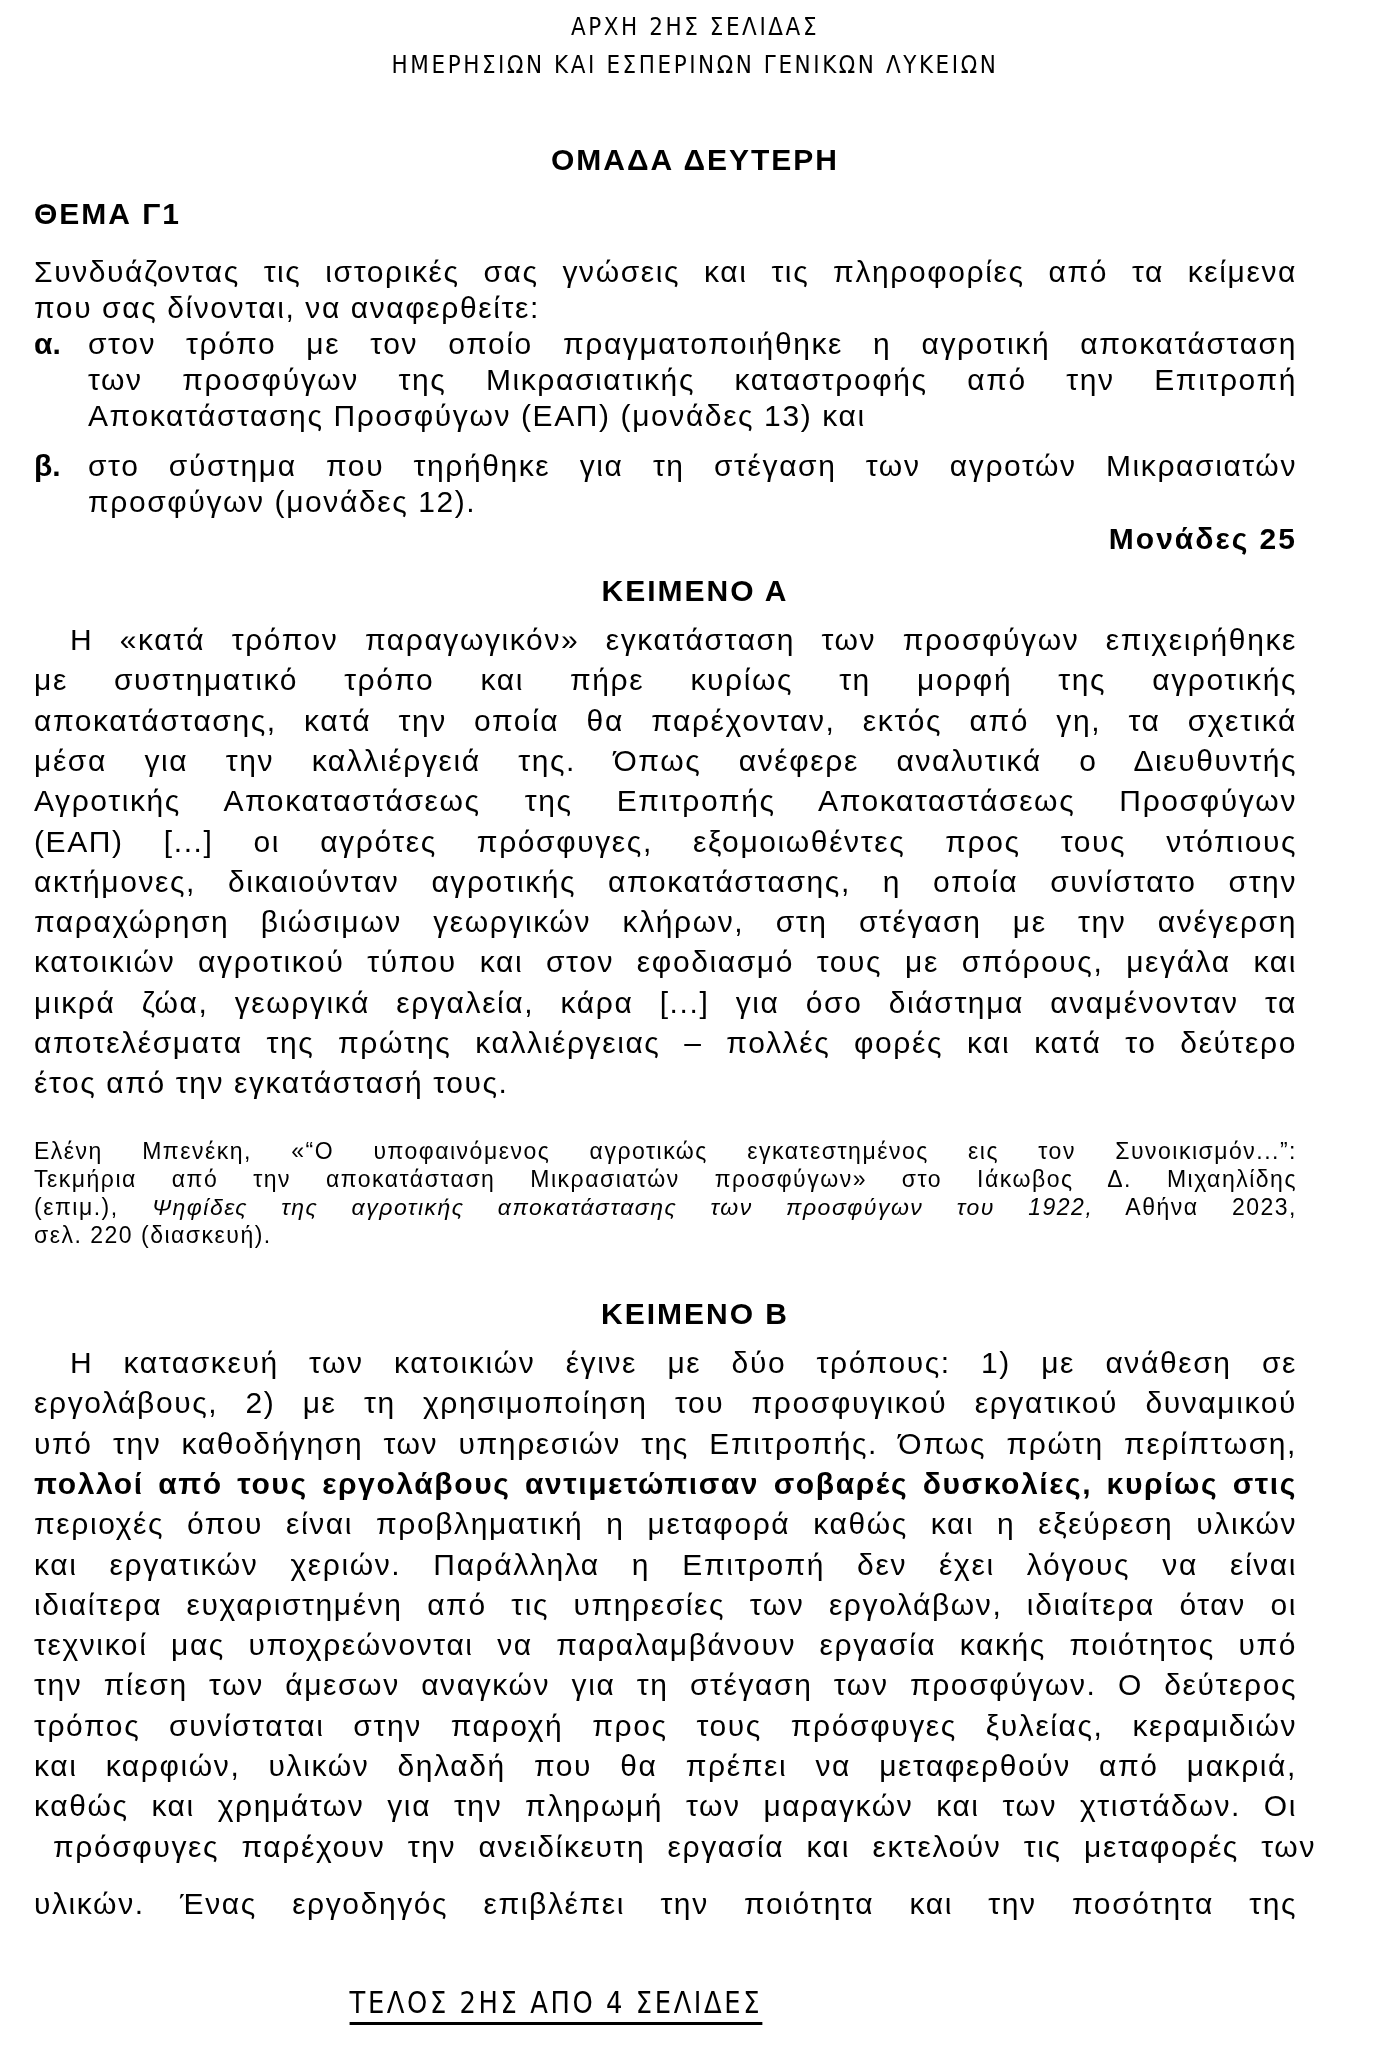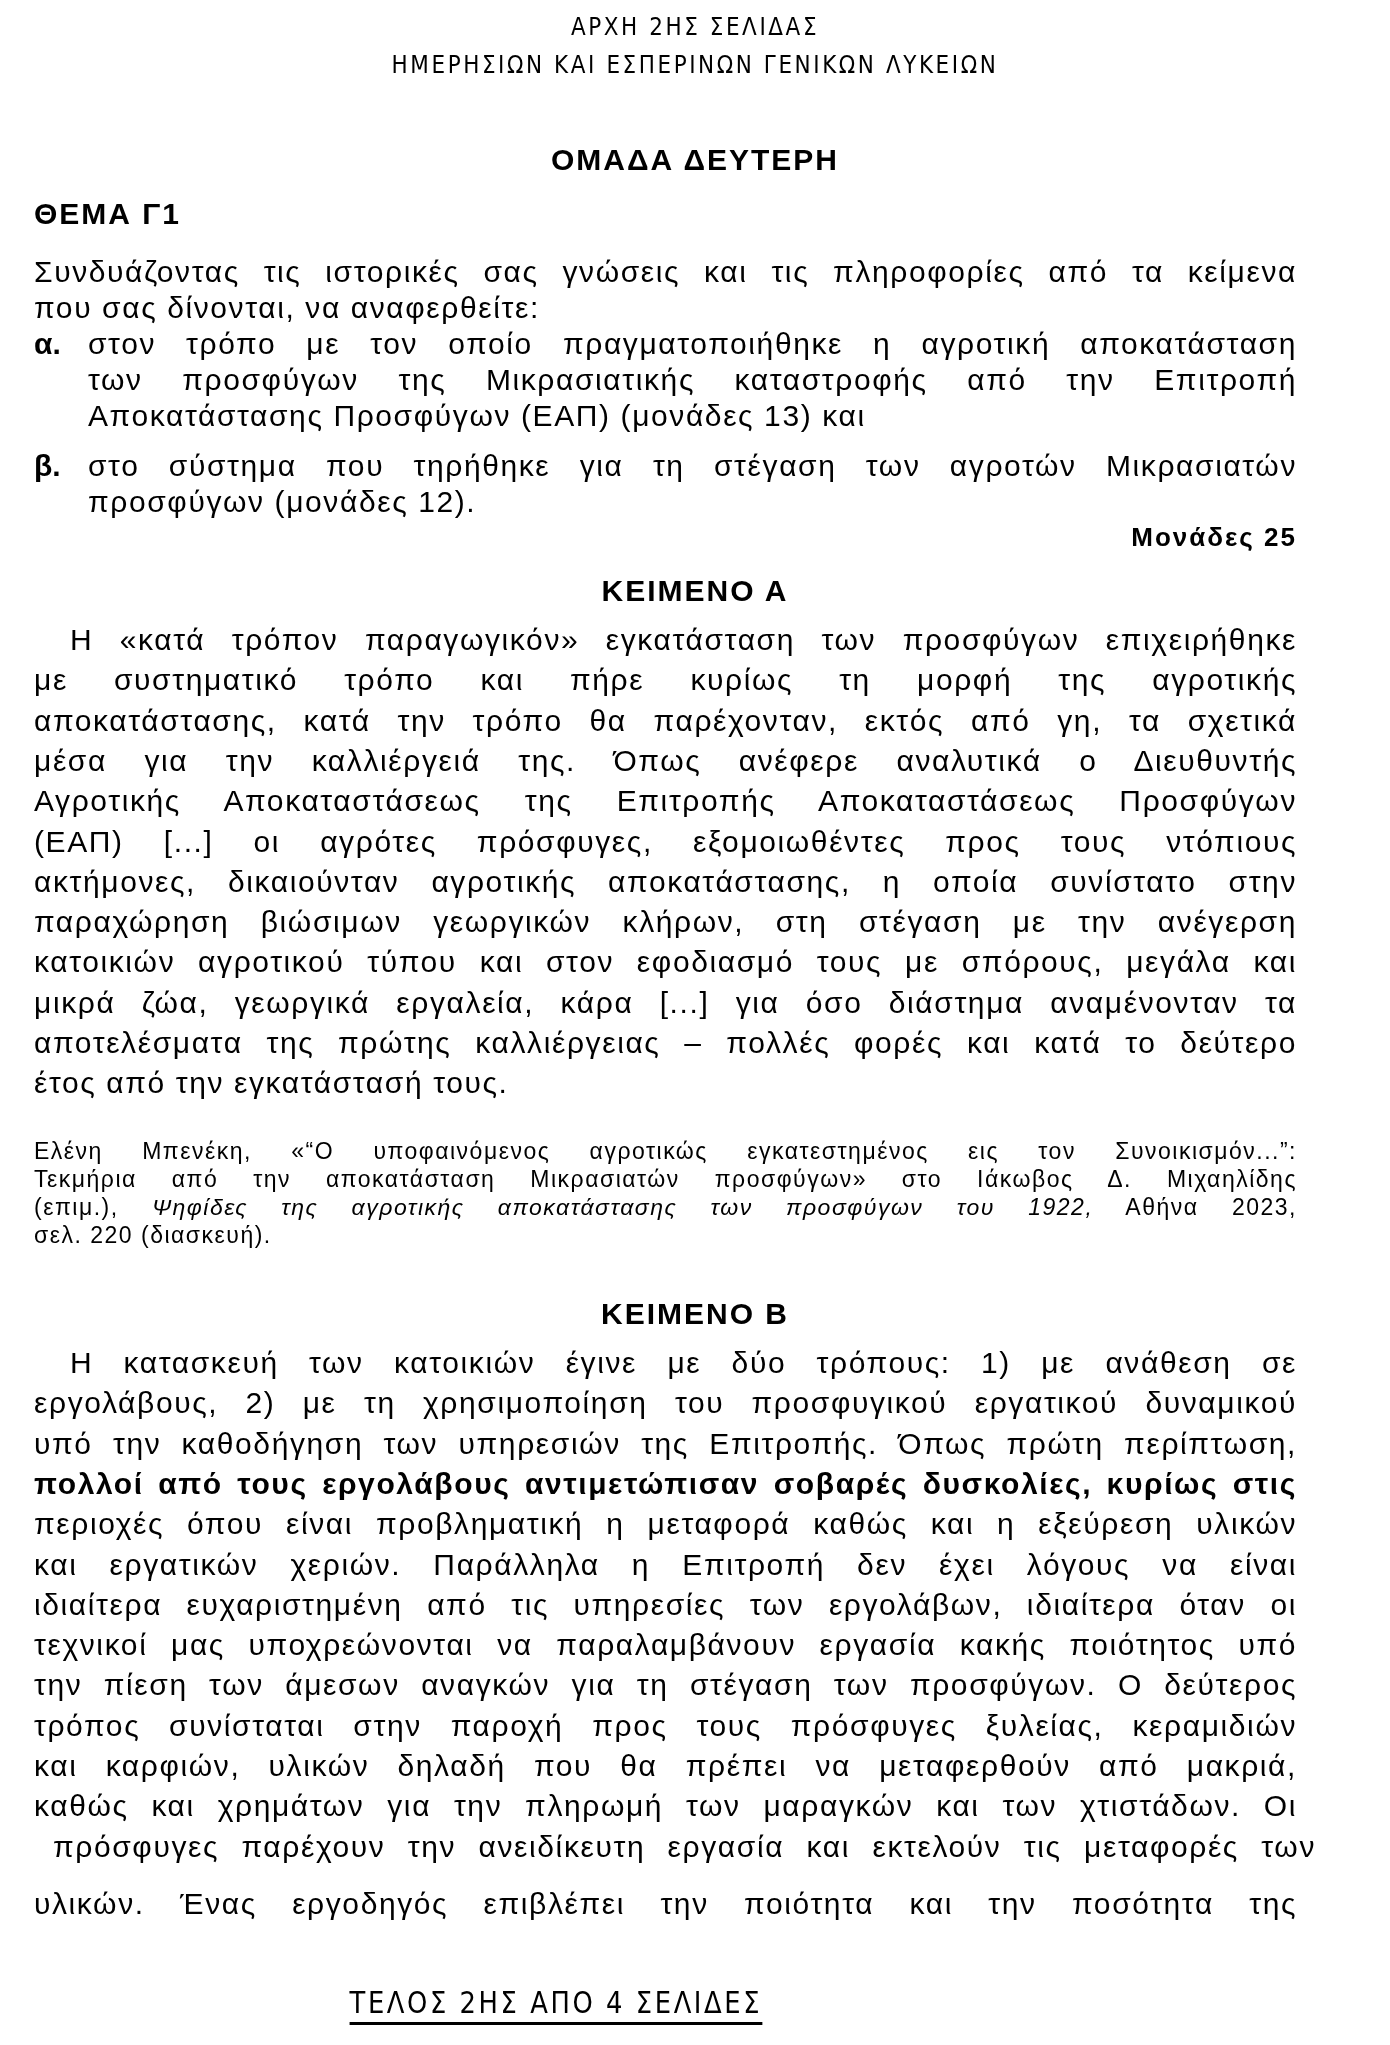--- a/index.html
+++ b/index.html
@@ -11,21 +11,21 @@
   .center { left: 0; width: 1390px; text-align: center; }
   .line { position: absolute; left: 34px; width: 1263px; font-family: "Liberation Sans", sans-serif;
           font-size: 30px; letter-spacing: 1.6px; white-space: nowrap; line-height: 36px; }
   .just { text-align: justify; text-align-last: justify; white-space: normal; height: 36px; overflow: hidden; }
   .indent { left: 88px; width: 1209px; }
   .first { text-indent: 36px; }
   .lbl { position: absolute; left: 34px; font-family: "Liberation Sans", sans-serif; font-weight: bold; font-size: 30px; line-height: 36px; }
   .src { position: absolute; left: 34px; width: 1263px; font-family: "Liberation Sans", sans-serif; font-size: 23px;
          letter-spacing: 1.5px; line-height: 28px; height: 28px; overflow: hidden; }
   .src.just { height: 28px; }
-  .right { position: absolute; right: 93px; font-family: "Liberation Sans", sans-serif; font-weight: bold; font-size: 26px; letter-spacing: 2px; }
+  .right { position: absolute; right: 93px; font-family: "Liberation Sans", sans-serif; font-weight: bold; font-size: 30px; letter-spacing: 2px; }
   .footer { position: absolute; left: 0; width: 1112px; text-align: center; top: 1985px;
             font-family: "DejaVu Sans", sans-serif; font-size: 30px; letter-spacing: 3px; }
   .footer span { display: inline-block; transform: scaleX(0.86); border-bottom: 3px solid #000; padding-bottom: 2px; line-height: 34px; }
   em { font-style: italic; }
 </style>
 </head>
 <body>
 
 <div class="page">
 
@@ -46,21 +46,21 @@
   <div class="lbl" style="top:448px;">β.</div>
   <div class="line just indent" style="top:448px;">στο σύστημα που τηρήθηκε για τη στέγαση των αγροτών Μικρασιατών</div>
   <div class="line indent" style="top:484px;">προσφύγων (μονάδες 12).</div>
 
   <div class="right" style="top:522px;">Μονάδες 25</div>
 
   <div class="bold-h center" style="top:574px;">ΚΕΙΜΕΝΟ Α</div>
   <div id="text-a-body">
       <div class="line just first" style="top: 622px;">Η «κατά τρόπον παραγωγικόν» εγκατάσταση των προσφύγων επιχειρήθηκε</div>
       <div class="line just" style="top: 662.3px;">με συστηματικό τρόπο και πήρε κυρίως τη μορφή της αγροτικής</div>
-      <div class="line just" style="top: 702.6px;">αποκατάστασης, κατά την τρόπο θα παρέχονταν, εκτός από γη, τα σχετικά</div>
+      <div class="line just" style="top: 702.6px;">αποκατάστασης, κατά την οποία θα παρέχονταν, εκτός από γη, τα σχετικά</div>
       <div class="line just" style="top: 742.9px;">μέσα για την καλλιέργειά της. Όπως ανέφερε αναλυτικά ο Διευθυντής</div>
       <div class="line just" style="top: 783.2px;">Αγροτικής Αποκαταστάσεως της Επιτροπής Αποκαταστάσεως Προσφύγων</div>
       <div class="line just" style="top: 823.5px;">(ΕΑΠ) [...] οι αγρότες πρόσφυγες, εξομοιωθέντες προς τους ντόπιους</div>
       <div class="line just" style="top: 863.8px;">ακτήμονες, δικαιούνταν αγροτικής αποκατάστασης, η οποία συνίστατο στην</div>
       <div class="line just" style="top: 904.1px;">παραχώρηση βιώσιμων γεωργικών κλήρων, στη στέγαση με την ανέγερση</div>
       <div class="line just" style="top: 944.4px;">κατοικιών αγροτικού τύπου και στον εφοδιασμό τους με σπόρους, μεγάλα και</div>
       <div class="line just" style="top: 984.7px;">μικρά ζώα, γεωργικά εργαλεία, κάρα [...] για όσο διάστημα αναμένονταν τα</div>
       <div class="line just" style="top: 1025px;">αποτελέσματα της πρώτης καλλιέργειας – πολλές φορές και κατά το δεύτερο</div>
       <div class="line" style="top: 1065.3px;">έτος από την εγκατάστασή τους.</div>
     </div>

